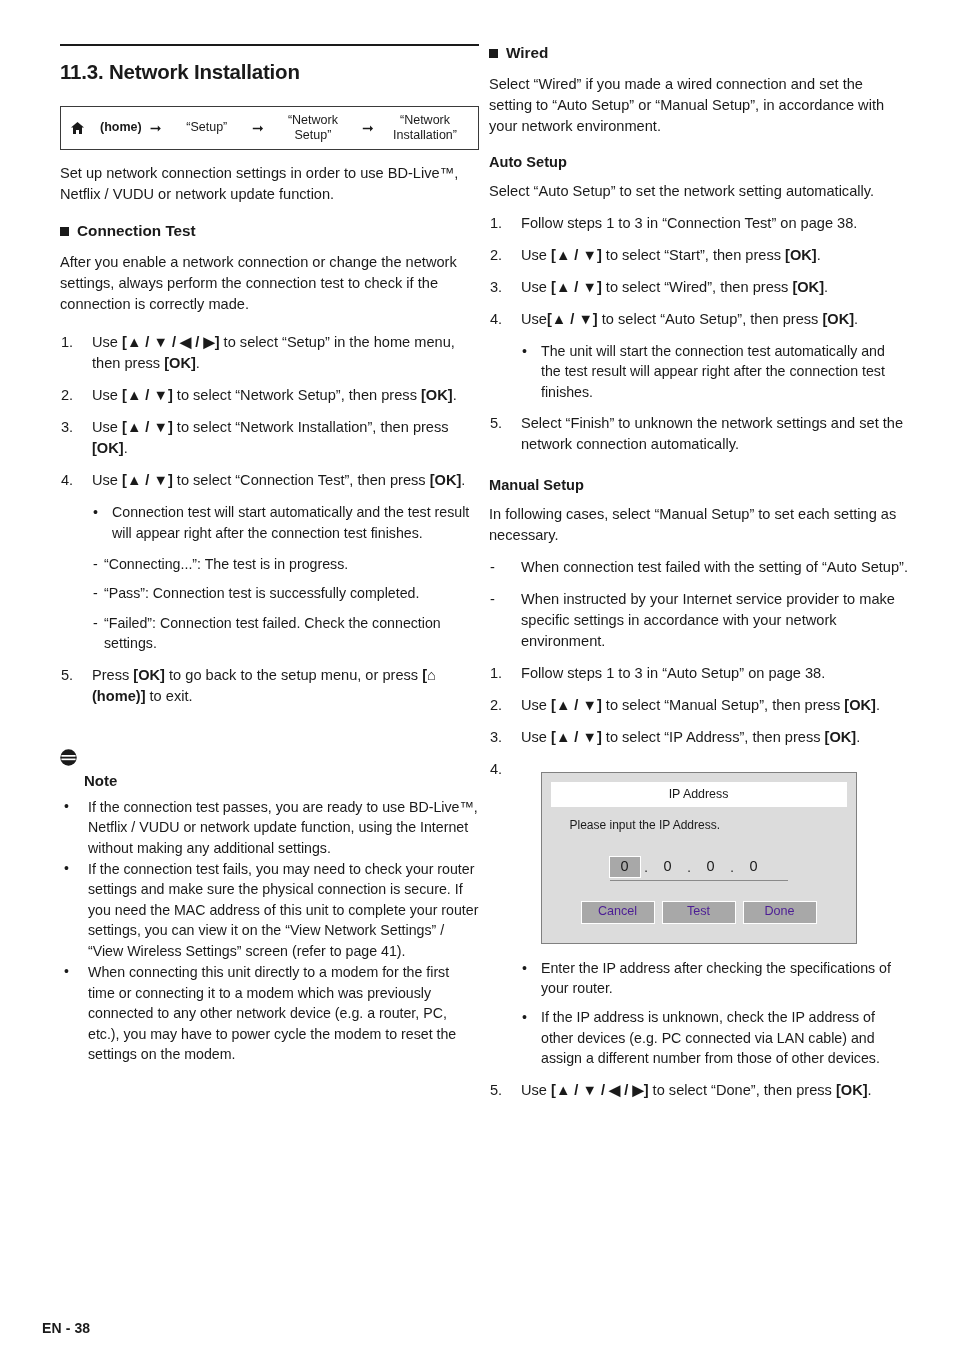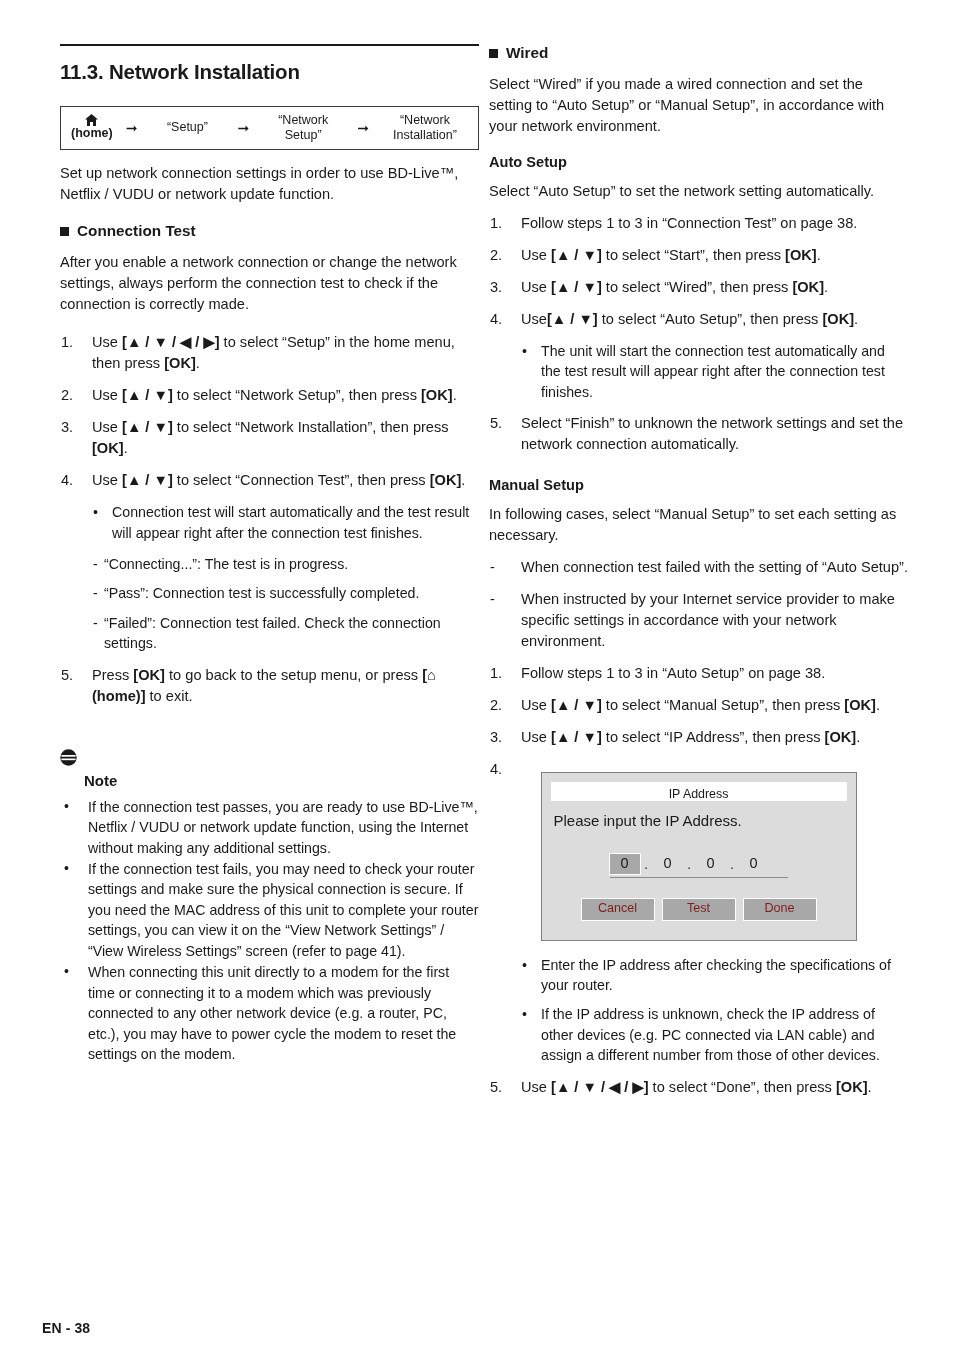--- a/index.html
+++ b/index.html
@@ -54,23 +54,22 @@
   .bc-item {
     font-size: 12.5px;
     text-align: center;
     line-height: 1.22;
     flex: 0 0 auto;
   }
   .bc-item.home {
     font-weight: bold;
     display: flex;
     align-items: center;
-    gap: 0;
+    gap: 16px;
     white-space: nowrap;
-    flex-direction: column;
   }
   .bc-item.w1 { width: 74px; }
   .bc-item.w2 { width: 82px; }
   .bc-item.w3 { width: 86px; }
   .bc-arrow {
     font-size: 14px;
     line-height: 1;
     flex: 0 0 auto;
     color: #1a1a1a;
   }
@@ -219,26 +218,26 @@
     width: 316px;
     background: #dcdcdc;
     border: 1.5px solid #808080;
     padding: 9px;
     box-sizing: border-box;
   }
   .dlg-title {
     background: #ffffff;
     text-align: center;
     font-size: 12.4px;
-    padding: 5px 0 0 0;
+    padding: 5px 0 6px 0;
     color: #1a1a1a;
   }
   .dlg-prompt {
-    font-size: 15px;
-    margin: 11px 0 0 3px;
+    font-size: 12px;
+    margin: 11px 0 0 19px;
     color: #1a1a1a;
   }
   .ip-row {
     margin: 25px auto 0 auto;
     width: 178px;
     border-bottom: 1.5px solid #8a8a8a;
     padding-bottom: 3px;
     display: flex;
     align-items: flex-end;
     justify-content: flex-start;
@@ -265,21 +264,21 @@
   .dlg-buttons {
     margin: 20px 0 10px 0;
     display: flex;
     justify-content: center;
     gap: 7px;
   }
   .dlg-btn {
     background: #a8a8a8;
     border: 1.5px solid #ffffff;
     font-size: 12.6px;
-    color: #7f1d1d;
+    color: #4c1d95;
     padding: 2px 0 3px 0;
     width: 72px;
     text-align: center;
     line-height: 1.25;
   }
 
   .footer {
     position: absolute;
     left: 42px;
     bottom: 30px;

